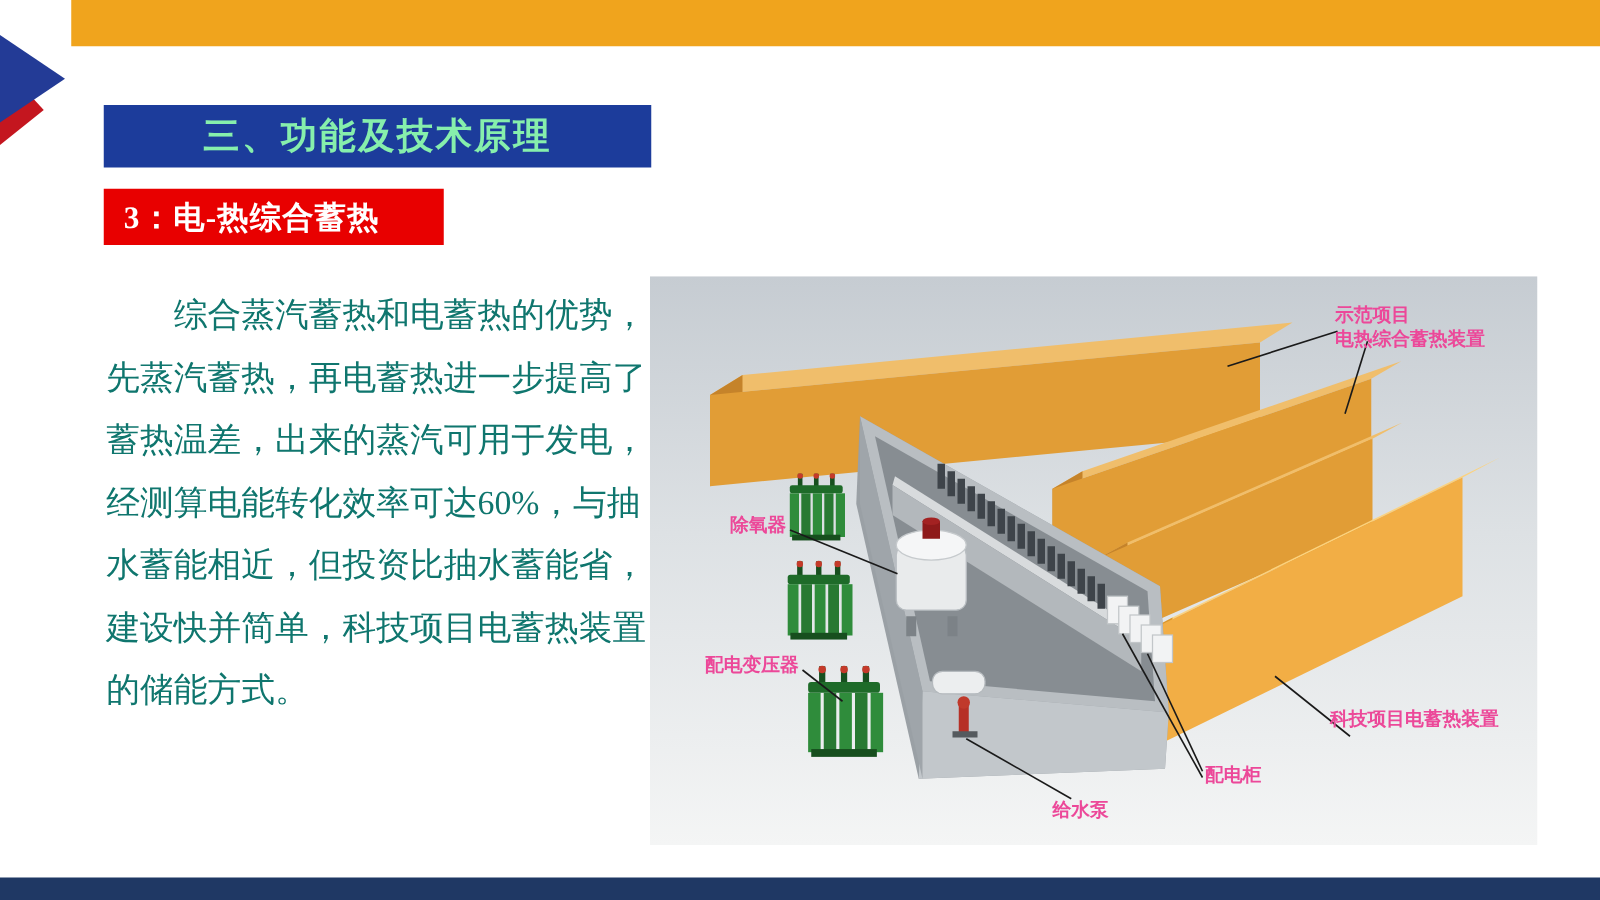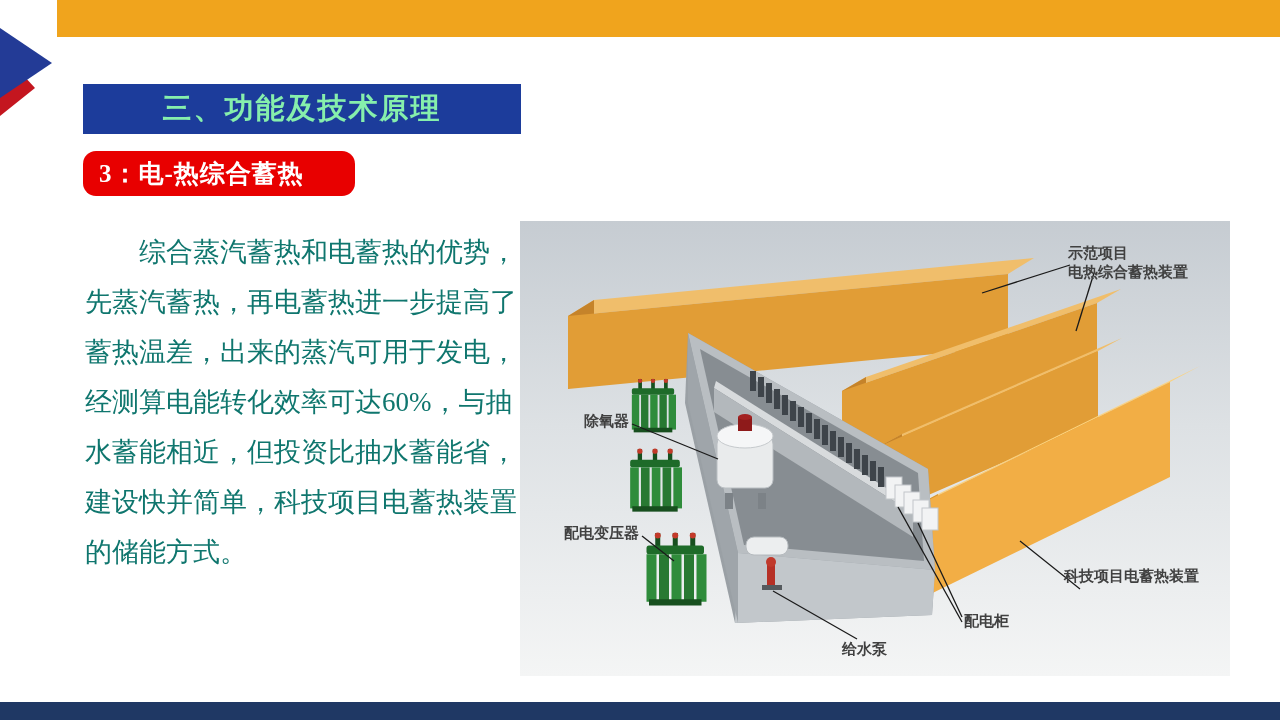--- a/index.html
+++ b/index.html
@@ -10,32 +10,32 @@
   .top-bar { position:absolute; left:57px; top:0; right:0; height:37px; background:#F0A41D; }
   .bottom-bar { position:absolute; left:0; top:702px; width:1280px; height:18px; background:#1F3864; }
 
   .logo { position:absolute; left:0; top:24px; width:62px; height:100px; }
 
   .header-banner { position:absolute; left:83px; top:84px; width:438px; height:50px;
     background:#1C3C9B; display:flex; align-items:center; justify-content:center; }
   .header-banner span { color:#86efac; font-size:29px; font-weight:bold; letter-spacing:2px; }
 
   .badge { position:absolute; left:83px; top:151px; width:272px; height:45px;
-    background:#E80000; display:flex; align-items:center; padding-left:16px;border-radius:13px; }
+    background:#E80000; display:flex; align-items:center; padding-left:16px; }
   .badge span { color:#ffffff; font-size:25px; font-weight:bold; letter-spacing:1px; }
 
   .body-text { position:absolute; left:85px; top:227px; width:440px; color:#0f766e; }
   .body-text .line { font-size:27px; line-height:50px; white-space:nowrap; }
   .body-text .line.indent { text-indent:2em; }
 
   .figure { position:absolute; left:520px; top:221px; width:710px; height:455px; }
   .figure svg.scene { position:absolute; left:0; top:0; }
 
   .fig-label { position:absolute; font-family:"Liberation Sans", sans-serif;
-    font-size:15px; font-weight:bold; color:#404040; line-height:19px; white-space:nowrap; }
+    font-size:15px; font-weight:bold; color:#ec4899; line-height:19px; white-space:nowrap; }
   .lbl-demo        { left:548px; top:22px;  }
   .lbl-deaerator   { left:64px;  top:190px; }
   .lbl-transformer { left:44px;  top:302px; }
   .lbl-pump        { left:322px; top:406px;margin-top:12px; }
   .lbl-cabinet     { left:444px; top:390px; }
   .lbl-tech        { left:544px; top:345px; }
 </style>
 </head>
 <body>
 

